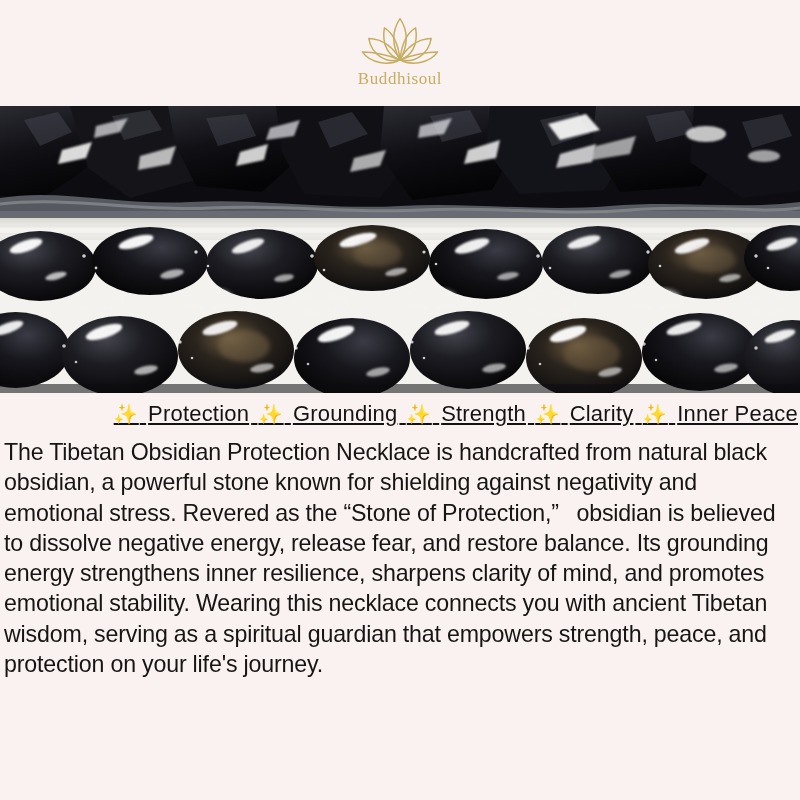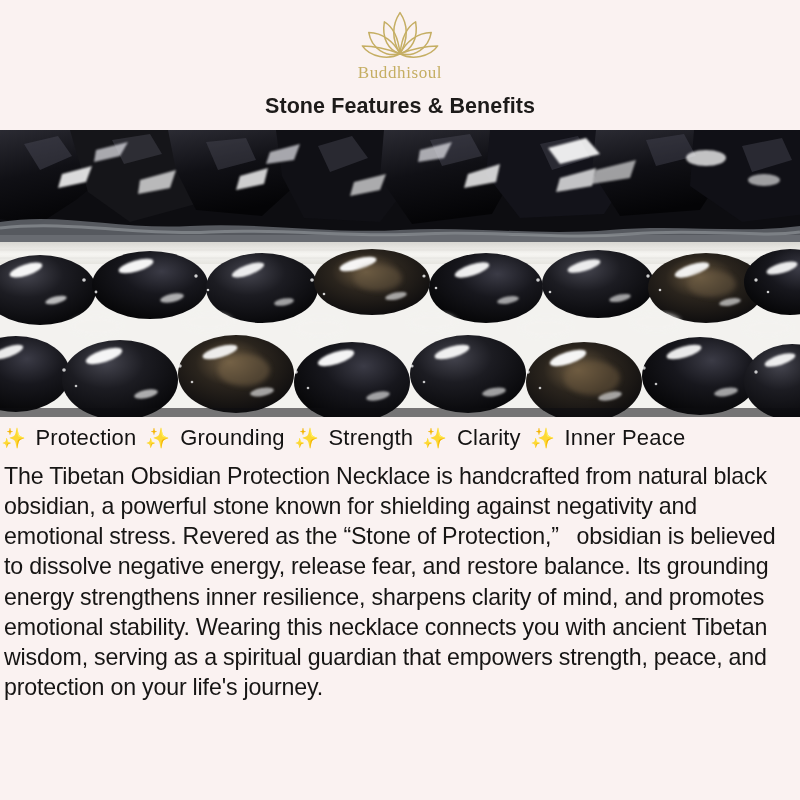--- a/index.html
+++ b/index.html
@@ -26,21 +26,21 @@
     position: relative;
   }
 
   
   .brand {
     height: 94px;
     display: flex;
     flex-direction: column;
     align-items: center;
     justify-content: flex-start;
-    padding-top: 9px;
+    padding-top: 15px;
   }
 
   .brand-mark {
     width: 86px;
     height: 54px;
     display: block;
   }
 
   .brand-name {
     font-family: "Liberation Serif", "DejaVu Serif", serif;
@@ -69,27 +69,28 @@
     height: 287px;
     margin-top: 12px;
     overflow: hidden;
     background: #0a0a0c;
   }
 
   .photo-band svg { display: block; }
 
   
   .benefits {
-    text-align: left;
+    text-align: right;
     font-size: 22px;
     color: #141313;
     line-height: 1;
     padding-top: 10px;
     letter-spacing: 0.2px;
     white-space: nowrap;
+    text-decoration: underline;
   }
   .benefits .sep {
     font-size: 20px;
     padding: 0 1px;
   }
   .benefits .term { padding: 0 2px; }
 
   
   .description {
     font-size: 23.2px;
@@ -122,21 +123,20 @@
 
           <path d="M7 52 C22 52 42 56 60 63 C44 72 18 68 7 52 Z"></path>
 
           <path d="M113 52 C98 52 78 56 60 63 C76 72 102 68 113 52 Z"></path>
         </g>
       </svg>
     </span>
     <span class="brand-name" style="color: rgb(197, 174, 99);">Buddhisoul</span>
   </header>
 
-  <h1 class="section-heading">Stone Features &amp; Benefits</h1>
 
   <figure class="photo-band">
     <svg width="800" height="287" viewBox="0 0 800 287" preserveAspectRatio="none" aria-hidden="true">
       <defs>
 
         <radialGradient id="gPol" cx="38%" cy="28%" r="78%">
           <stop offset="0%" stop-color="#45454f"></stop>
           <stop offset="42%" stop-color="#1c1c22"></stop>
           <stop offset="100%" stop-color="#060608"></stop>
         </radialGradient>

